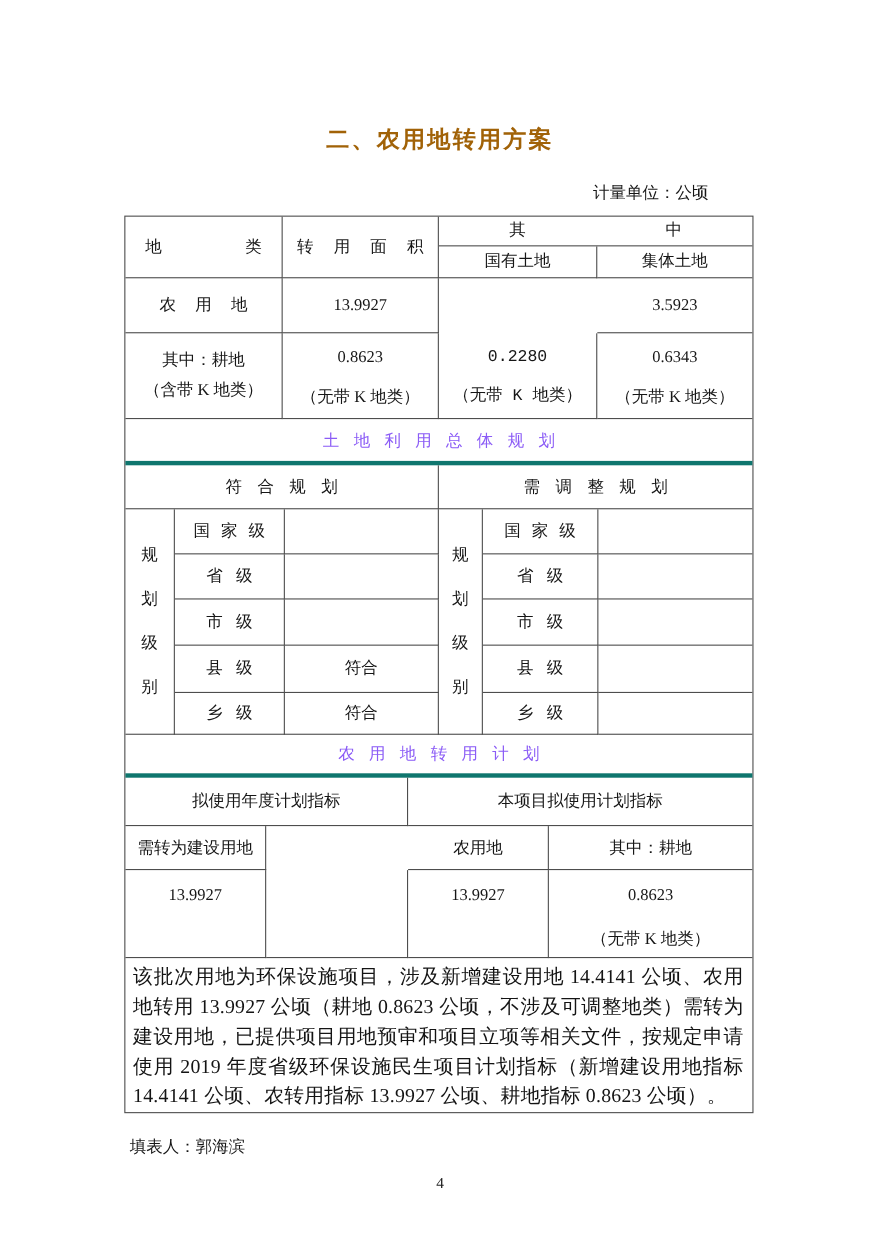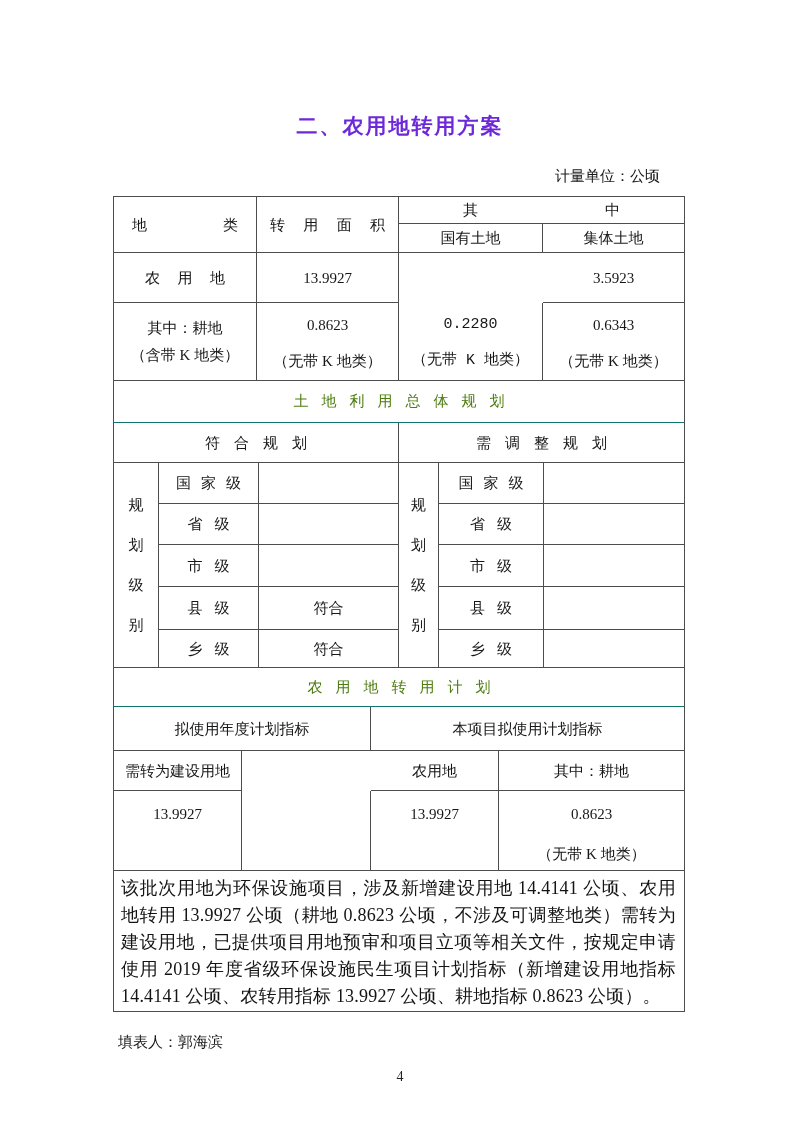--- a/index.html
+++ b/index.html
@@ -2,38 +2,38 @@
 <html><head>
 <meta charset="utf-8">
 <style>
   html,body{margin:0;padding:0;background:#e8e8e8;}
   .page{
     position:relative;width:800px;height:1131px;margin:0 auto;background:#ffffff;
     font-family:"Liberation Serif","DejaVu Serif",serif;color:#111;overflow:hidden;
   }
   .title{
     position:absolute;top:114px;left:0;width:800px;text-align:center;
-    font-family:Liberation Mono, monospace;
-    font-weight:700;font-size:21px;line-height:28px;letter-spacing:2px;color:#6d28d9;
+    font-family:Liberation Sans, sans-serif;
+    font-weight:700;font-size:21px;line-height:28px;letter-spacing:2px;color:#a16207;
   }
   .unit{
-    position:absolute;top:166px;right:140px;font-size:15px;line-height:20px;color:#161616;
+    position:absolute;top:166px;right:156px;font-size:15px;line-height:20px;color:#161616;
   }
   
   .tbl{
     position:absolute;left:113px;top:196px;width:572px;box-sizing:border-box;
     border:1px solid #4d4d4d;background:#fff;
   }
   .sec{display:grid;}
   .secA{grid-template-columns:143px 142px 144px 141px;grid-template-rows:27px 29px 50px 78px;}
   .secC{grid-template-columns:45px 100px 140px 40px 105px 140px;grid-template-rows:40px 41px 41px 42px 43px 38px;}
   .secE{grid-template-columns:128px 129px 128px 185px;grid-template-rows:44px 40px 80px;}
   .band{
-    box-sizing:border-box;border-bottom:1px solid #0f766e;display:flex;align-items:center;justify-content:center;
-    font-size:15px;color:#4d7c0f;
+    box-sizing:border-box;border-bottom:4px solid #0f766e;display:flex;align-items:center;justify-content:center;
+    font-size:15px;color:#8b5cf6;
   }
   .bandB{height:42px;}
   .bandD{height:39px;}
   .cell{
     box-sizing:border-box;border-right:1px solid #4d4d4d;border-bottom:1px solid #4d4d4d;
     display:flex;align-items:center;justify-content:center;
     font-size:15px;line-height:20px;color:#161616;overflow:hidden;
   }
   .lc{border-right:none;}
   .just{display:block;width:100%;box-sizing:border-box;text-align:justify;text-align-last:justify;}

